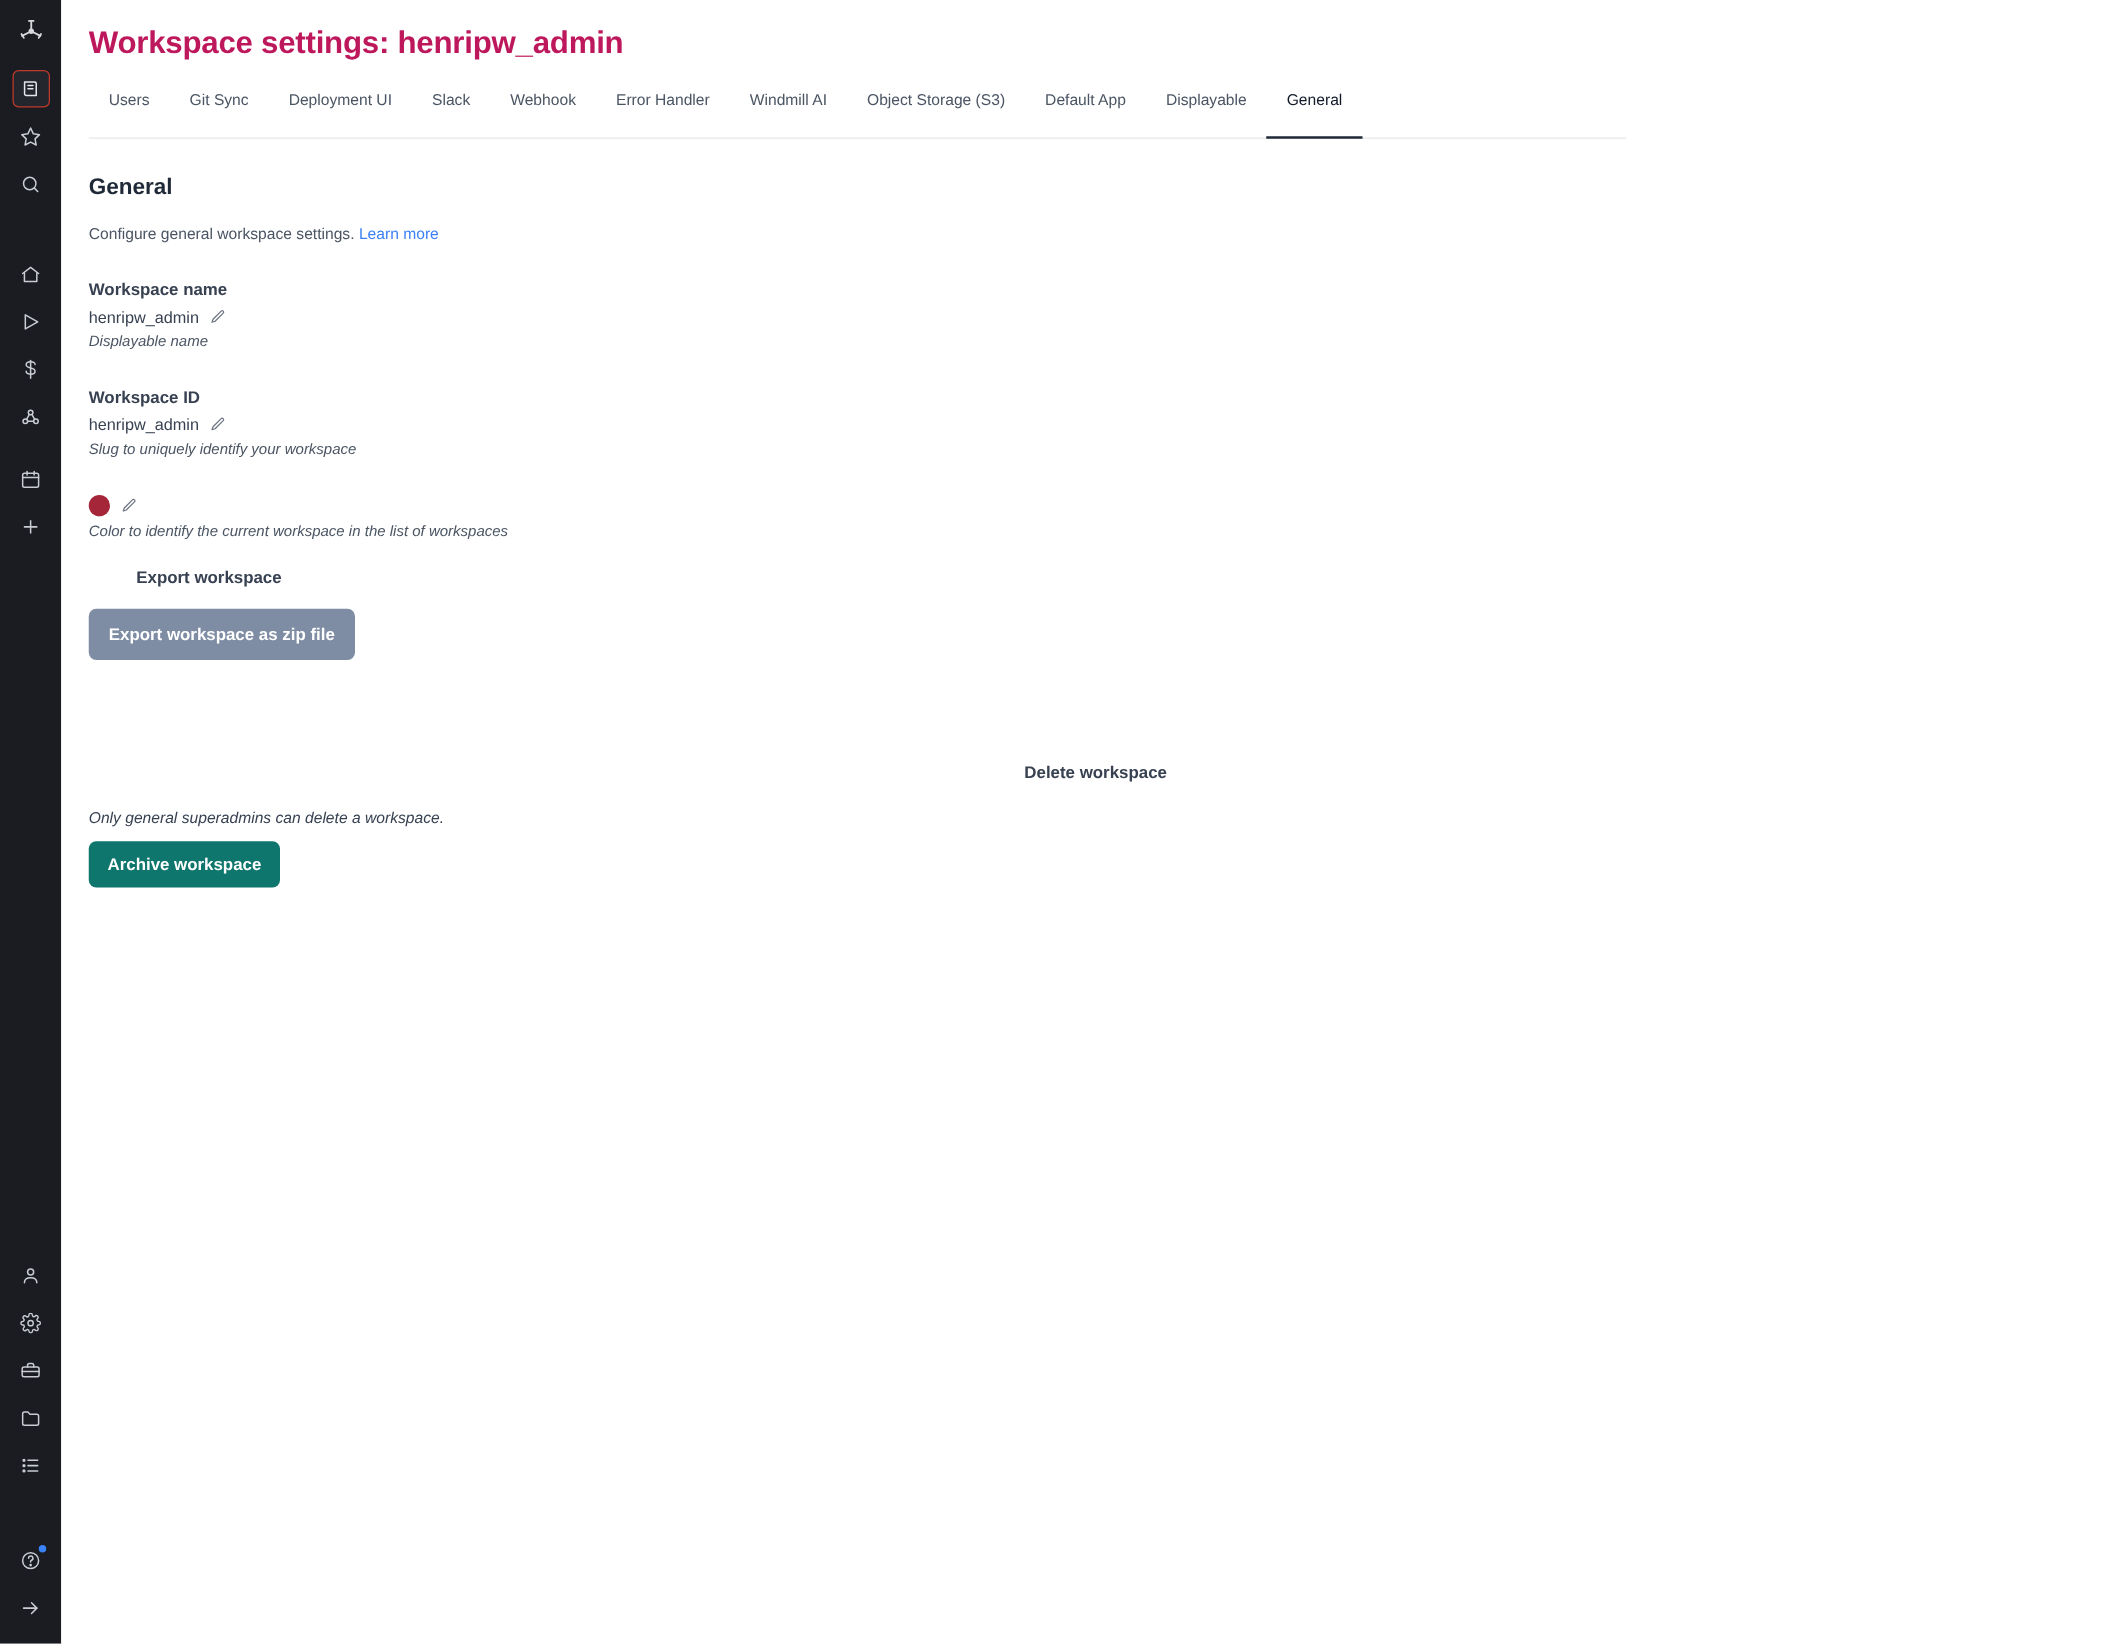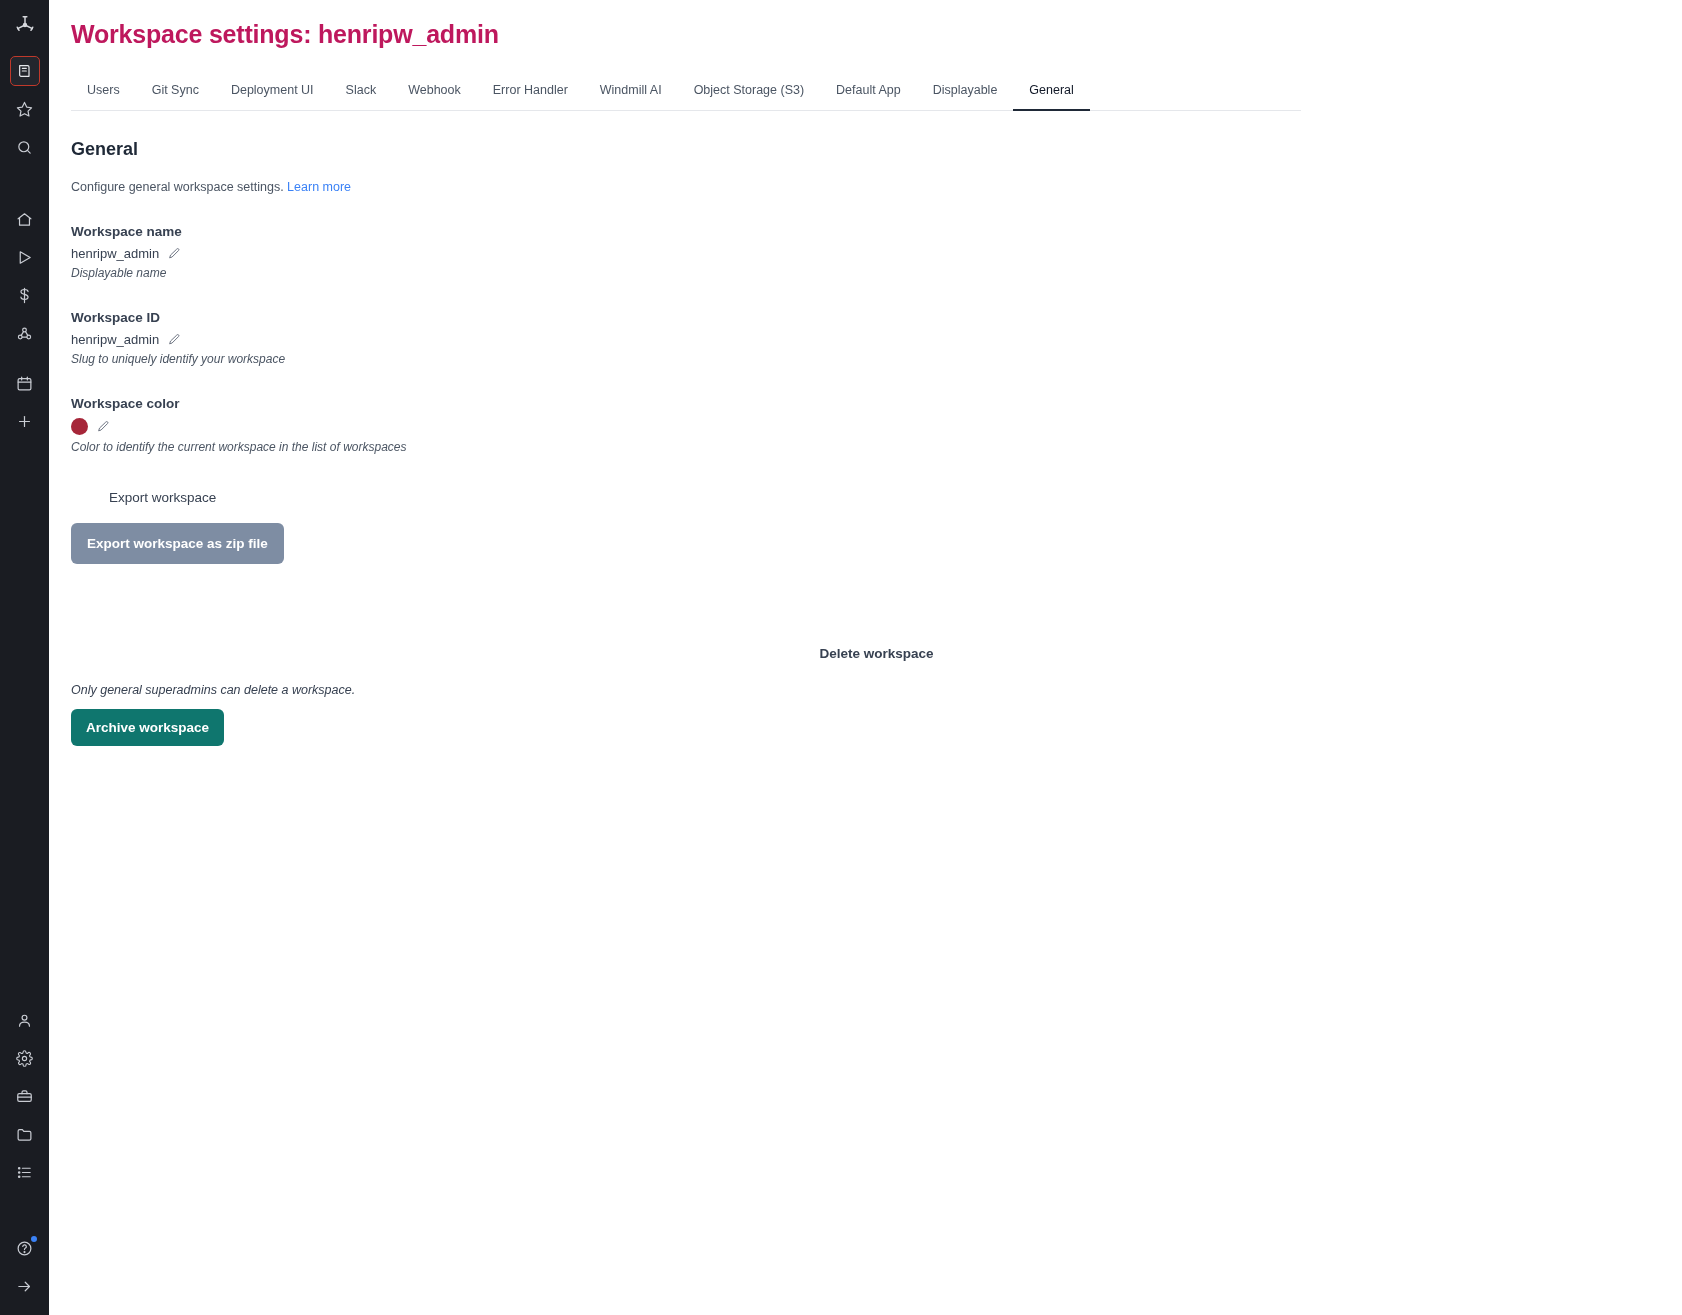--- a/index.html
+++ b/index.html
@@ -76,21 +76,21 @@
     align-items: flex-end;
     gap: 0px;
     margin: 30px 0 0 22px;
     border-bottom: 1px solid #e5e7eb;
     width: 1230px;
     height: 32px;
   }
   .tab {
     font-size: 12.5px;
     color: #4b5563;
-    padding: 0 16px 12px 16px;
+    padding: 0 16px 22px 16px;
     white-space: nowrap;
     border-bottom: 2px solid transparent;
     margin-bottom: -1px;
   }
   .tab.active {
     color: #111827;
     border-bottom: 2px solid #1f2937;
     font-weight: normal;
   }
 
@@ -140,23 +140,23 @@
 
   .color-dot {
     width: 17px; height: 17px;
     border-radius: 50%;
     background: #a62639;
     display: inline-block;
   }
 
   .sub-head {
     font-size: 13.5px;
-    font-weight: normal;
+    font-weight: bold;
     color: #374151;
-    margin-top: 36px;
+    margin-top: 22px;
     padding-left: 38px;
   }
   .btn {
     display: inline-block;
     border: none;
     border-radius: 6px;
     font-family: "Liberation Sans", sans-serif;
     font-size: 13.5px;
     font-weight: bold;
     color: #ffffff;
@@ -406,21 +406,20 @@
             <svg width="13" height="13" viewBox="0 0 24 24" fill="none" stroke="#6b7280" stroke-width="1.8" stroke-linecap="round" stroke-linejoin="round">
               <path d="M16.5 3.5a2.1 2.1 0 0 1 3 3L7.5 18.5 3 20l1.5-4.5z"></path>
             </svg>
           </span>
         </div>
         <div class="field-hint">Slug to uniquely identify your workspace</div>
       </div>
 
       
       <div class="field">
-        <div class="field-label">Workspace color</div>
         <div class="field-value-row">
           <span class="color-dot" id="color-dot" style="background: rgb(166, 38, 57);"></span>
           <span class="pencil">
             <svg width="13" height="13" viewBox="0 0 24 24" fill="none" stroke="#6b7280" stroke-width="1.8" stroke-linecap="round" stroke-linejoin="round">
               <path d="M16.5 3.5a2.1 2.1 0 0 1 3 3L7.5 18.5 3 20l1.5-4.5z"></path>
             </svg>
           </span>
         </div>
         <div class="field-hint">Color to identify the current workspace in the list of workspaces</div>
       </div>

